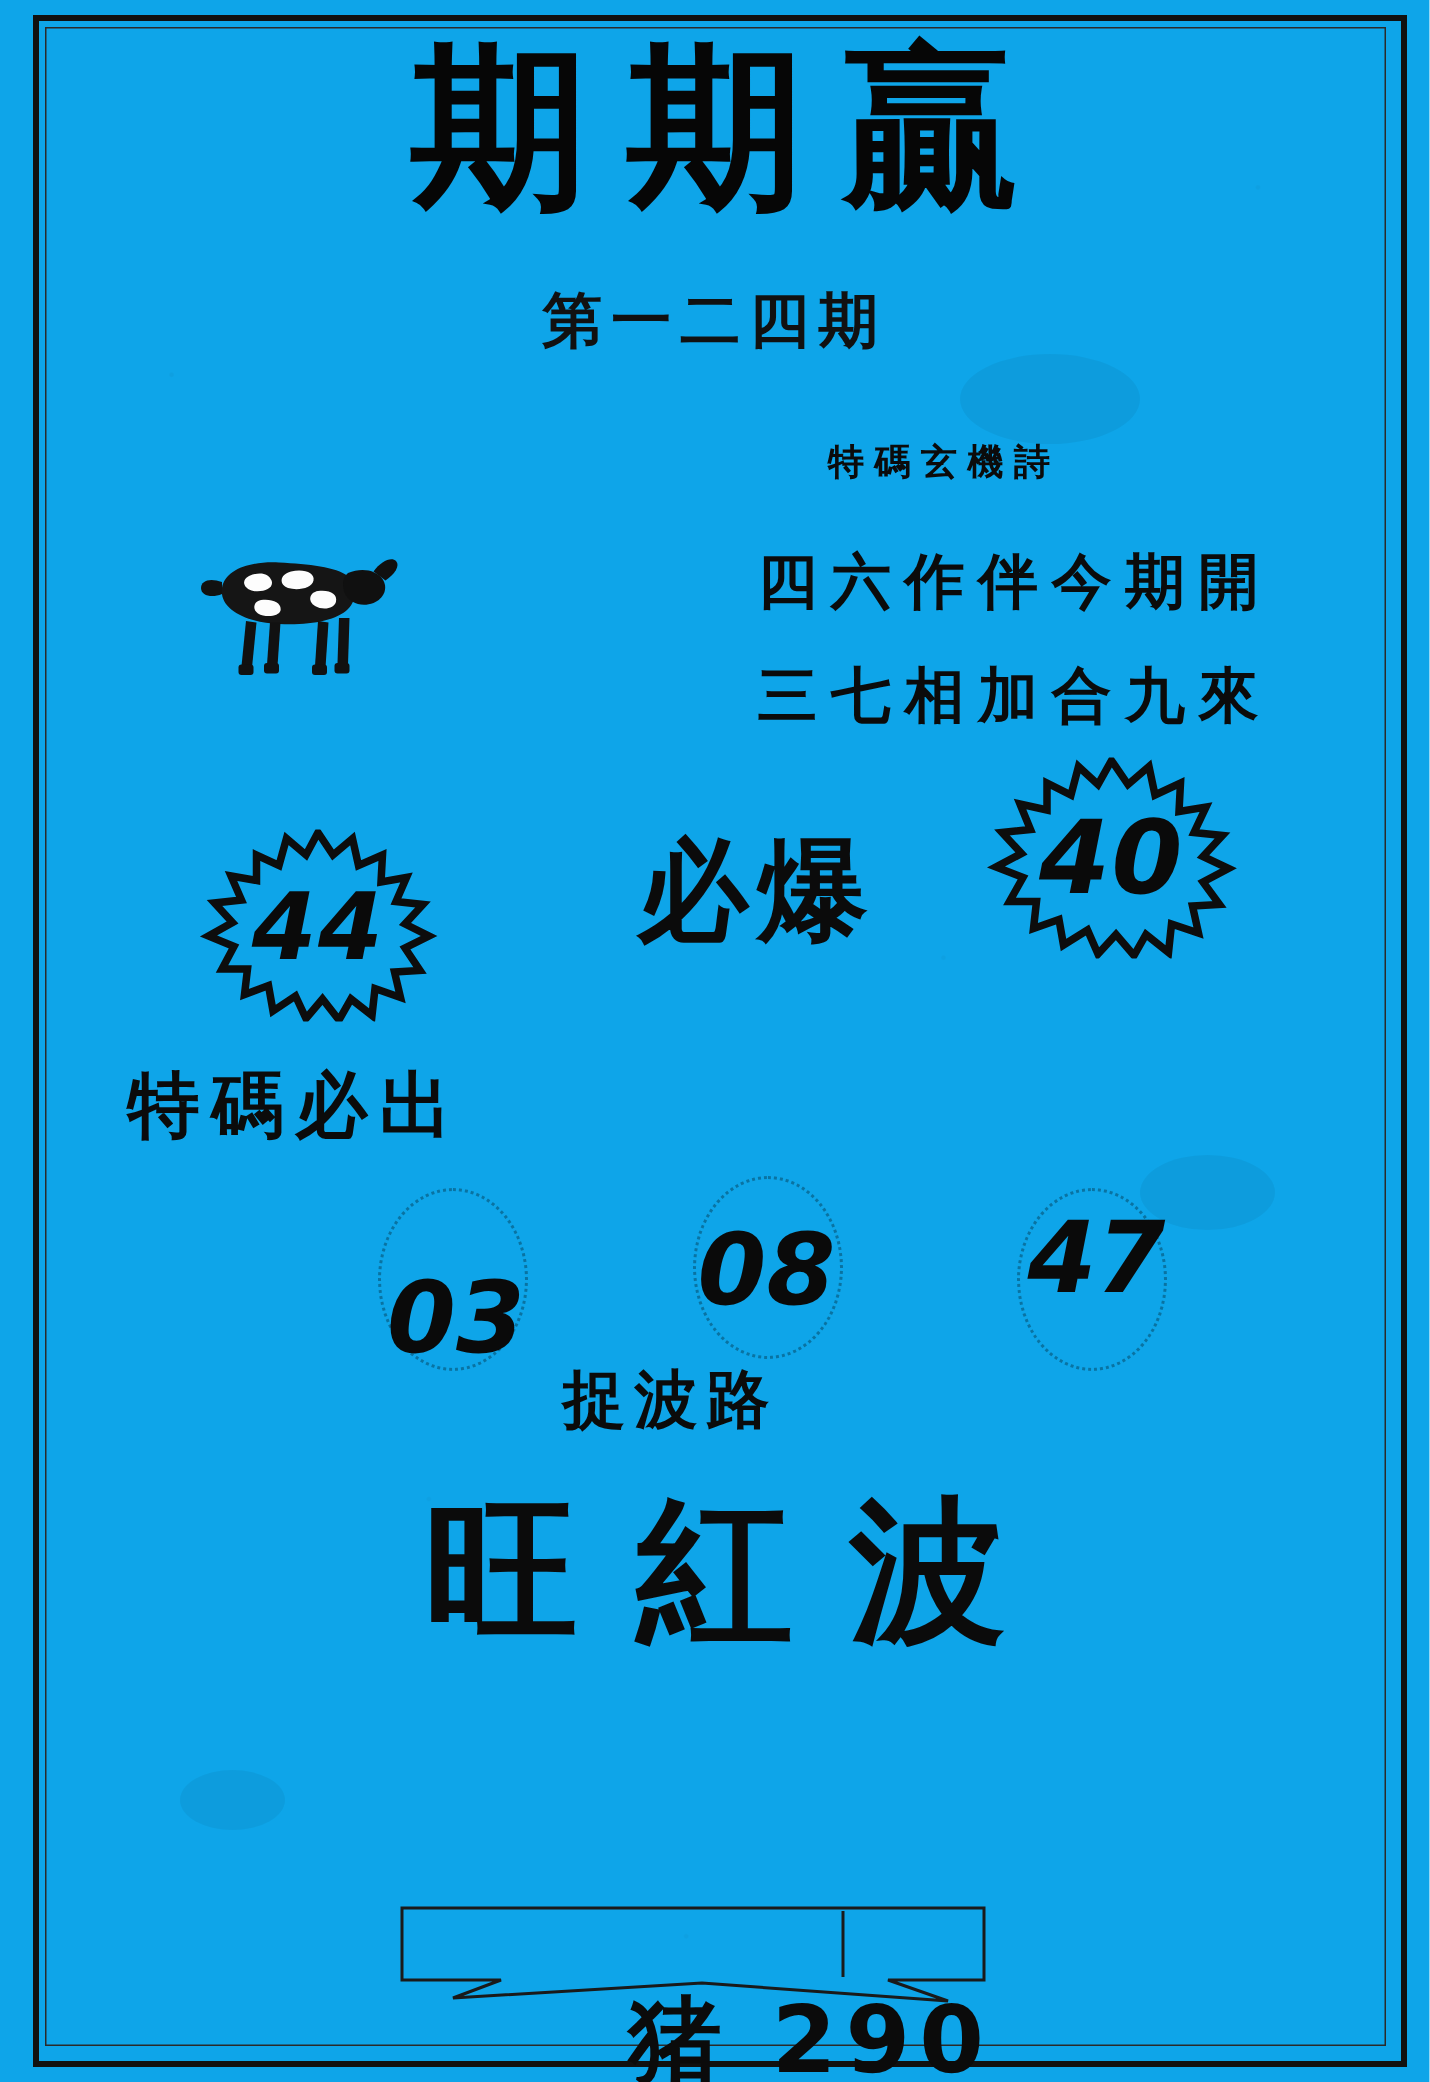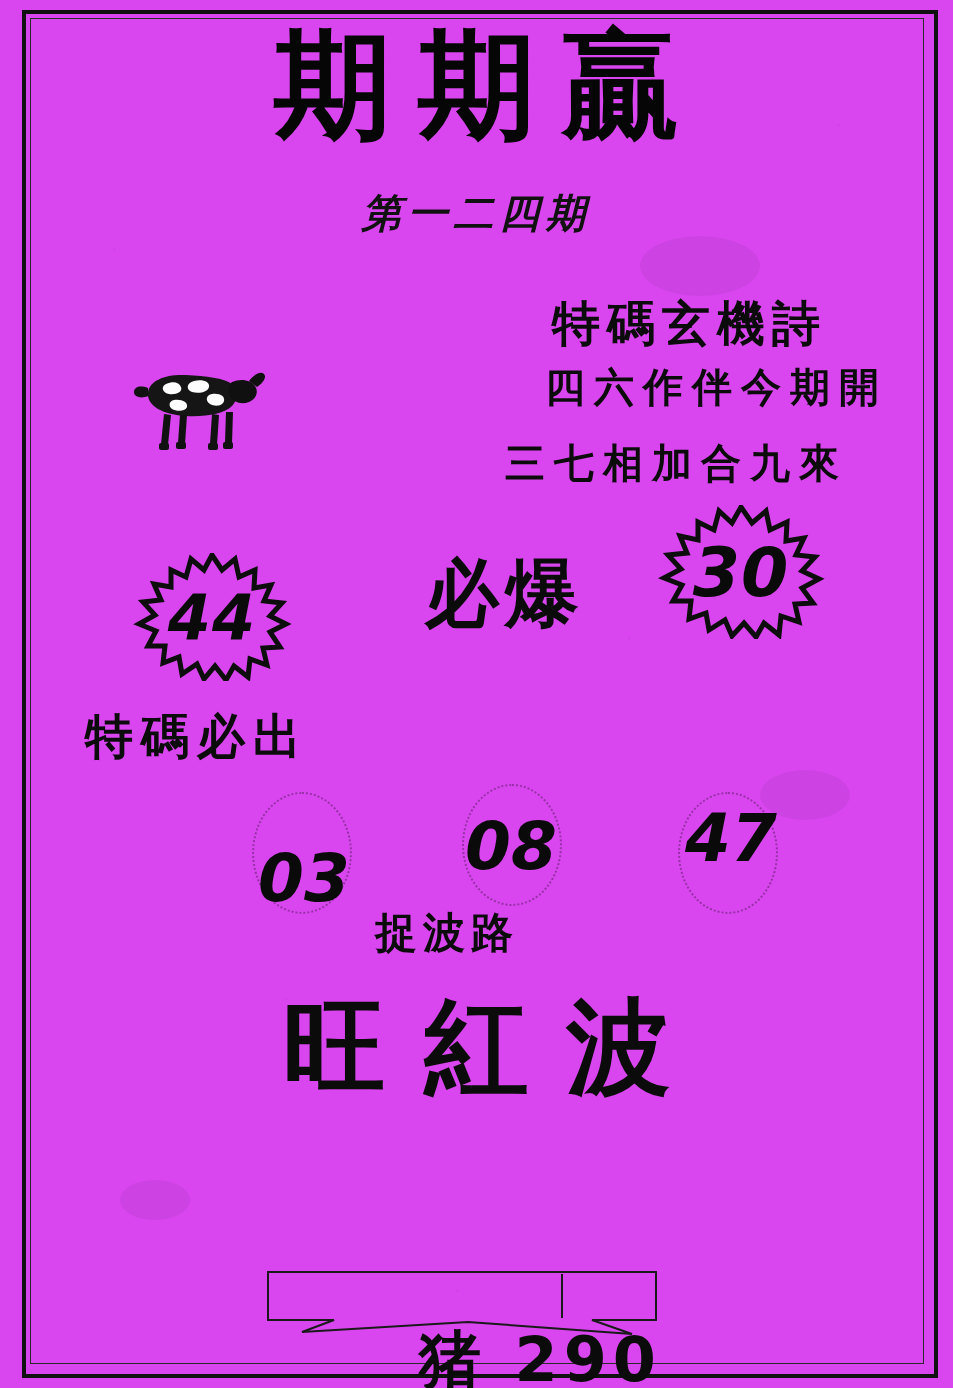--- a/index.html
+++ b/index.html
@@ -7,21 +7,21 @@
     padding: 0;
     background: #ffffff;
   }
   body {
     font-family: "DejaVu Sans", sans-serif;
   }
   #sheet {
     position: relative;
     width: 953px;
     height: 1388px;
-    background: #d946ef;
+    background: #0ea5e9;
     overflow: hidden;
   }
   
   #grain {
     position: absolute;
     inset: 0;
     background:
       radial-gradient(circle at 12% 18%, rgba(0,0,0,0.035) 0 1px, transparent 2px),
       radial-gradient(circle at 88% 9%, rgba(0,0,0,0.03) 0 1px, transparent 2px),
       radial-gradient(circle at 30% 72%, rgba(0,0,0,0.028) 0 1px, transparent 2px),
@@ -70,21 +70,20 @@
   #issue {
     position: absolute;
     left: 0;
     top: 186px;
     width: 953px;
     text-align: center;
     font-size: 40px;
     letter-spacing: 6px;
     font-weight: bold;
     color: #111;
-    font-style: italic;
   }
 
   
   #zodiac-label {
     position: absolute;
     left: 100px;
     top: 235px;
     font-size: 33px;
     letter-spacing: 5px;
     font-weight: bold;
@@ -95,32 +94,31 @@
     top: 348px;
     width: 150px;
     height: 110px;
   }
 
   
   #poem-title {
     position: absolute;
     left: 552px;
     top: 292px;
-    font-size: 48px;
+    font-size: 24px;
     letter-spacing: 7px;
     font-weight: bold;
   }
   #poem-line-1 {
     position: absolute;
     left: 505px;
     top: 360px;
     font-size: 40px;
     letter-spacing: 9px;
     font-weight: bold;
-    margin-left: 40px;
   }
   #poem-line-2 {
     position: absolute;
     left: 505px;
     top: 436px;
     font-size: 40px;
     letter-spacing: 9px;
     font-weight: bold;
   }
 
@@ -310,21 +308,21 @@
     </svg>
     <div class="burst-num">44</div>
   </div>
 
   <div id="must-boom" class="cn">必爆</div>
 
   <div id="burst-right">
     <svg viewBox="0 0 208 134" width="208" height="134" aria-hidden="true">
       <polygon points="104,2 115,18 129,6 133,25 150,17 149,36 167,33 159,50 178,52 165,66 182,74 165,83 176,98 158,99 162,117 144,111 142,130 127,118 119,132 107,118 95,131 88,115 72,125 69,108 52,114 54,96 36,96 45,80 27,73 44,64 31,50 50,48 43,31 61,35 61,17 77,25 82,6 95,18" fill="none" stroke="#0d0d0d" stroke-width="5"></polygon>
     </svg>
-    <div class="burst-num">30</div>
+    <div class="burst-num">40</div>
   </div>
 
   <div id="special-label" class="cn">特碼必出</div>
 
   <div class="ghost-ring" id="ring-0"></div>
   <div class="ghost-ring" id="ring-1"></div>
   <div class="ghost-ring" id="ring-2"></div>
 
   <div class="special-num" id="sp-0">03</div>
   <div class="special-num" id="sp-1">08</div>

